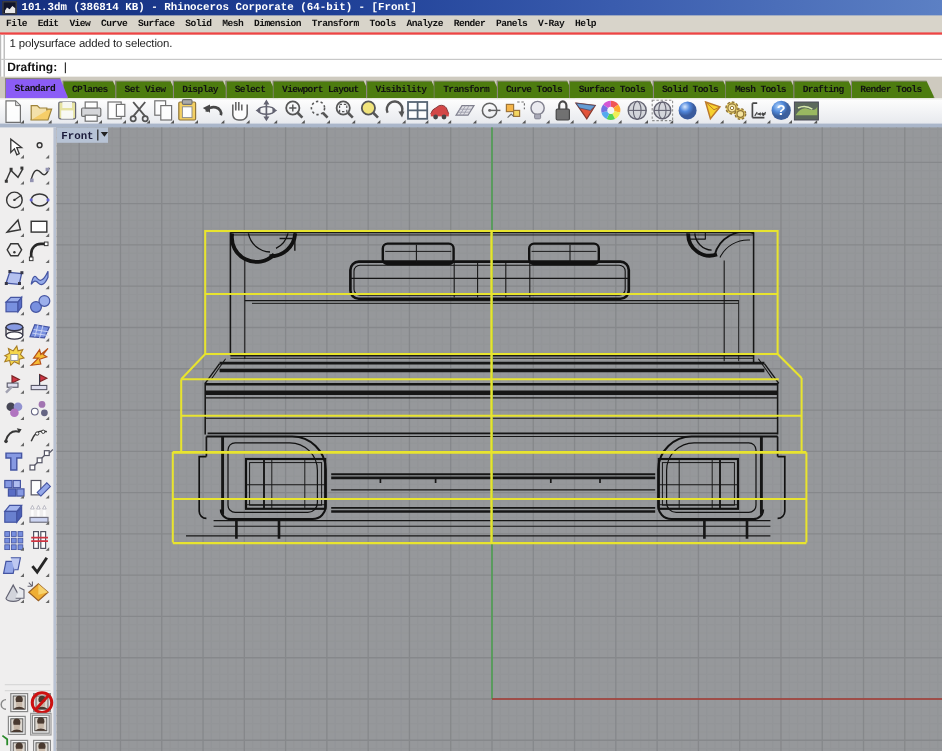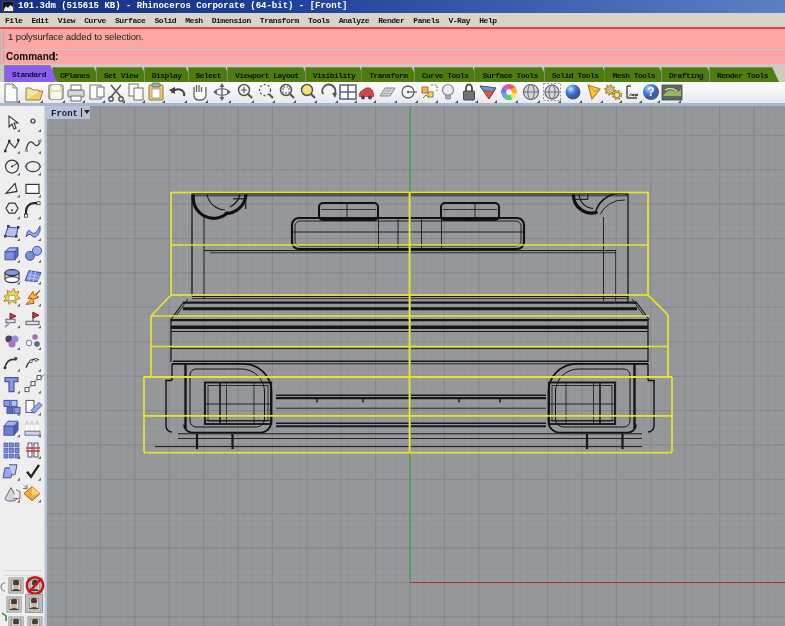--- a/index.html
+++ b/index.html
@@ -4,43 +4,43 @@
 *{margin:0;padding:0;box-sizing:border-box}
 html,body{width:785px;height:626px;overflow:hidden;font-family:"Liberation Sans",sans-serif}
 #page{position:relative;width:785px;height:626px;background:#d4d0c8}
 #title{position:absolute;left:0;top:0;width:785px;height:13px;background:linear-gradient(90deg,#16307e 0%,#1e3f96 35%,#3a5cae 65%,#5c80c4 100%);color:#fff;font-family:"Liberation Mono",monospace;font-weight:bold;font-size:9px;line-height:13px;white-space:nowrap}
 #title .txt{position:absolute;left:18px;top:0;letter-spacing:0px}
 #ticon{position:absolute;left:2px;top:1px;width:12px;height:11px;background:#10142a;border:1px solid #444}
 #ticon:after{content:"";position:absolute;left:1px;top:3px;width:9px;height:6px;background:#e8e8e8;clip-path:polygon(0 70%,20% 20%,45% 45%,70% 0,100% 35%,100% 100%,0 100%)}
 #menu{position:absolute;left:0;top:13px;width:785px;height:16px;background:#d8d4ca;border-bottom:2px solid #ef4444;font-family:"Liberation Mono",monospace;font-size:8px;line-height:16px;color:#111;white-space:nowrap;letter-spacing:-0.4px}
 #menu .mi{margin-right:9px;font-weight:bold;letter-spacing:-0.45px}
 #menu .mi:first-child{margin-left:5px}
-#cmd{position:absolute;left:0;top:29px;width:785px;height:35px;background:#fca5a5;border-left:1px solid #bbb}
+#cmd{position:absolute;left:0;top:29px;width:785px;height:35px;background:#ffffff;border-left:1px solid #bbb}
 #cmd .l1{position:absolute;left:7px;top:2px;font-size:9.5px;letter-spacing:-0.1px;color:#222}
 #cmd .sep{position:absolute;left:0;top:20px;width:785px;height:1px;background:#c8c8c8}
 #cmd .l2{position:absolute;left:5px;top:22px;font-size:10px;font-weight:bold;color:#111}
 #cmd .cur{position:absolute;left:53px;top:23px;width:1px;height:9px;background:#333}
 #tabsrow{position:absolute;left:0;top:64px;padding-left:4px;width:785px;height:18px;background:#cecabf;white-space:nowrap;font-family:"Liberation Mono",monospace;font-size:8px;font-weight:bold;letter-spacing:-0.55px}
 .tab{display:inline-block;height:15px;vertical-align:top;margin-top:3px;line-height:15px;padding:0 10px 0 7px;background:#4d7c0f;border:1px solid #8a867c;border-bottom:none;clip-path:polygon(0 100%,0 0,calc(100% - 7px) 0,100% 100%);margin-right:-5px;color:#111}
 .tab.act{background:#8b5cf6;height:17px;margin-top:1px;line-height:17px;position:relative;z-index:3}
 #toolrow{position:absolute;left:0;top:82px;width:785px;height:24px;background:linear-gradient(180deg,#fdfdfd,#e9ebef 80%,#dfe3ea);border-top:1px solid #fff}
 #vpband{position:absolute;left:0;top:103px;width:785px;height:4px;background:#aab6ca}
 </style></head>
 <body>
 <div id="page">
 <div id="title">
       <div id="ticon"></div>
-      <span class="txt">101.3dm (515615 KB) - Rhinoceros Corporate (64-bit) - [Front]</span>
+      <span class="txt">101.3dm (386814 KB) - Rhinoceros Corporate (64-bit) - [Front]</span>
     </div>
 <div id="menu"><span class="mi">File</span><span class="mi">Edit</span><span class="mi">View</span><span class="mi">Curve</span><span class="mi">Surface</span><span class="mi">Solid</span><span class="mi">Mesh</span><span class="mi">Dimension</span><span class="mi">Transform</span><span class="mi">Tools</span><span class="mi">Analyze</span><span class="mi">Render</span><span class="mi">Panels</span><span class="mi">V-Ray</span><span class="mi">Help</span></div>
 <div id="cmd">
       <div style="position:absolute;left:2px;top:0;width:1px;height:35px;background:#b0b0b0"></div>
       <div class="l1">1 polysurface added to selection.</div>
       <div class="sep"></div>
-      <div class="l2">Command:</div>
+      <div class="l2">Drafting:</div>
       <div class="cur"></div>
     </div>
 <div id="tabsrow"><span class="tab act">Standard</span><span class="tab">CPlanes</span><span class="tab">Set View</span><span class="tab">Display</span><span class="tab">Select</span><span class="tab">Viewport Layout</span><span class="tab">Visibility</span><span class="tab">Transform</span><span class="tab">Curve Tools</span><span class="tab">Surface Tools</span><span class="tab">Solid Tools</span><span class="tab">Mesh Tools</span><span class="tab">Drafting</span><span class="tab">Render Tools</span></div>
 <div id="toolrow"></div>
 <div id="vpband"></div>
 <svg style="position:absolute;left:0;top:82px" width="785" height="24" viewBox="0 0 785 24">
 <g opacity="0.82">
         <path d="M5,2 h8 l4,4 v14 h-12 z" fill="#fff" stroke="#555" stroke-width="1"></path>
         <path d="M13,2 l4,4 h-4 z" fill="#ddd" stroke="#555" stroke-width="0.8"></path>
         <path d="M26,18 l3,-9 h14 l-3,9 z" fill="#f7c64a" stroke="#8a6a10" stroke-width="1"></path>

